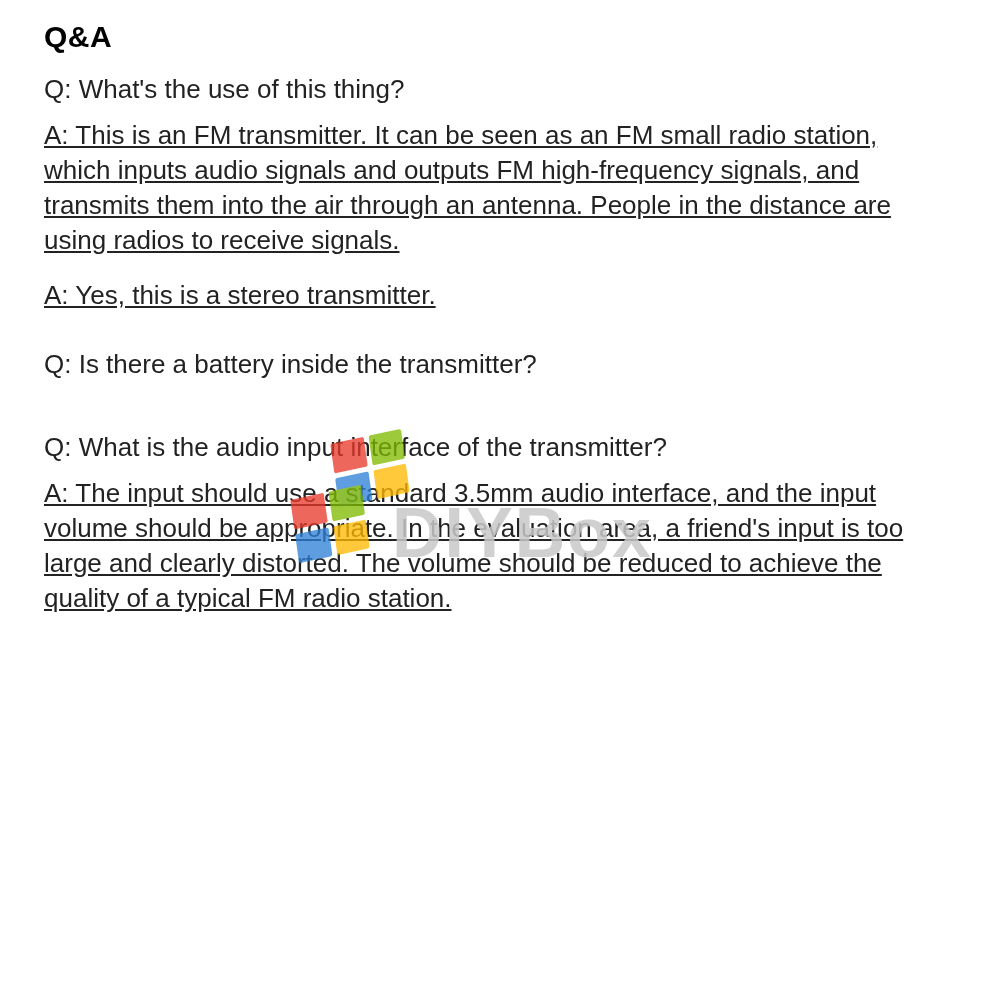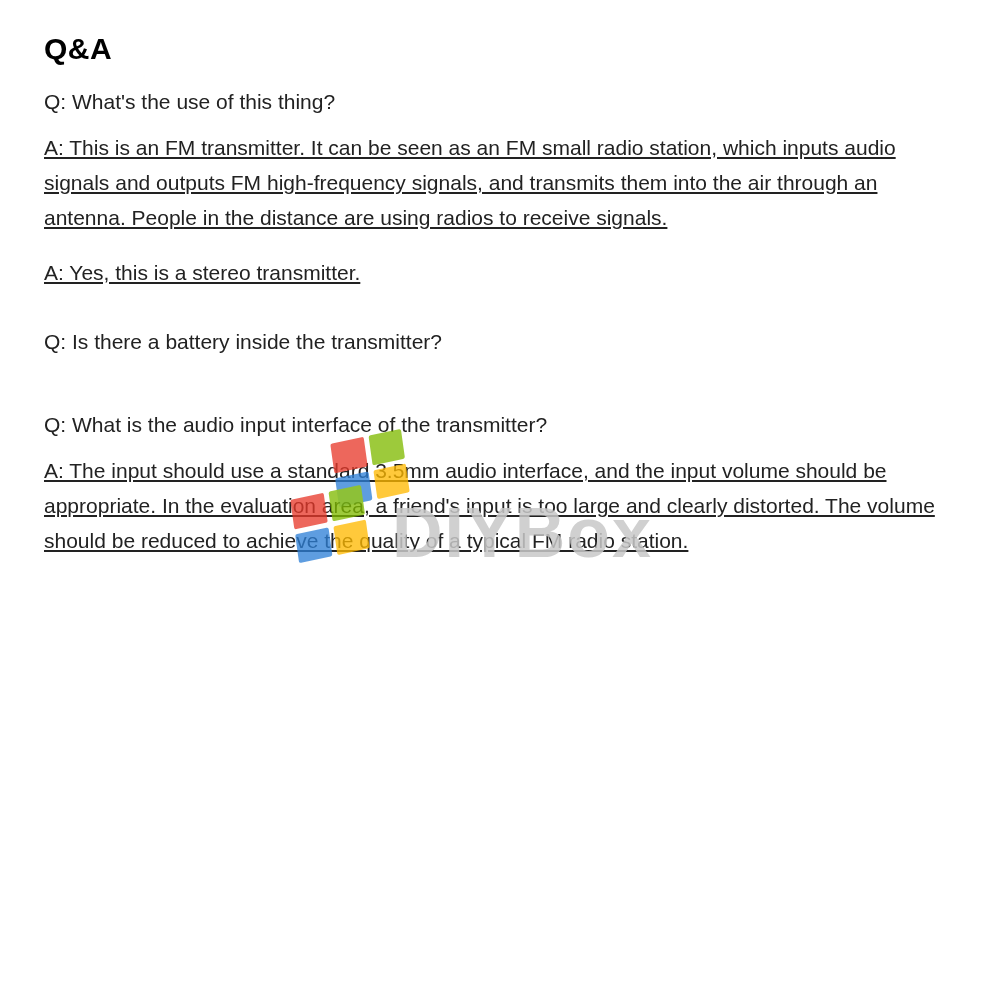--- a/index.html
+++ b/index.html
@@ -7,35 +7,35 @@
     padding: 0;
     background: #ffffff;
     font-family: "Liberation Sans", "DejaVu Sans", sans-serif;
   }
   .page {
     position: relative;
     width: 1000px;
     height: 1000px;
     background: #ffffff;
     box-sizing: border-box;
-    padding: 26px 52px 20px 44px;
+    padding: 14px 52px 20px 44px;
     color: #1f1f1f;
     overflow: hidden;
   }
   h1.title {
     font-size: 30px;
     font-weight: bold;
     color: #000000;
     margin: 6px 0 12px 0;
     letter-spacing: 0.5px;
   }
   .qa-item { margin: 0; }
   p {
     margin: 0;
-    font-size: 21px;
+    font-size: 26px;
     line-height: 35px;
     color: #222222;
   }
   p.q {
     margin-top: 34px;
     margin-bottom: 11px;
   }
   p.a {
     margin-bottom: 20px;
     text-decoration: underline;

